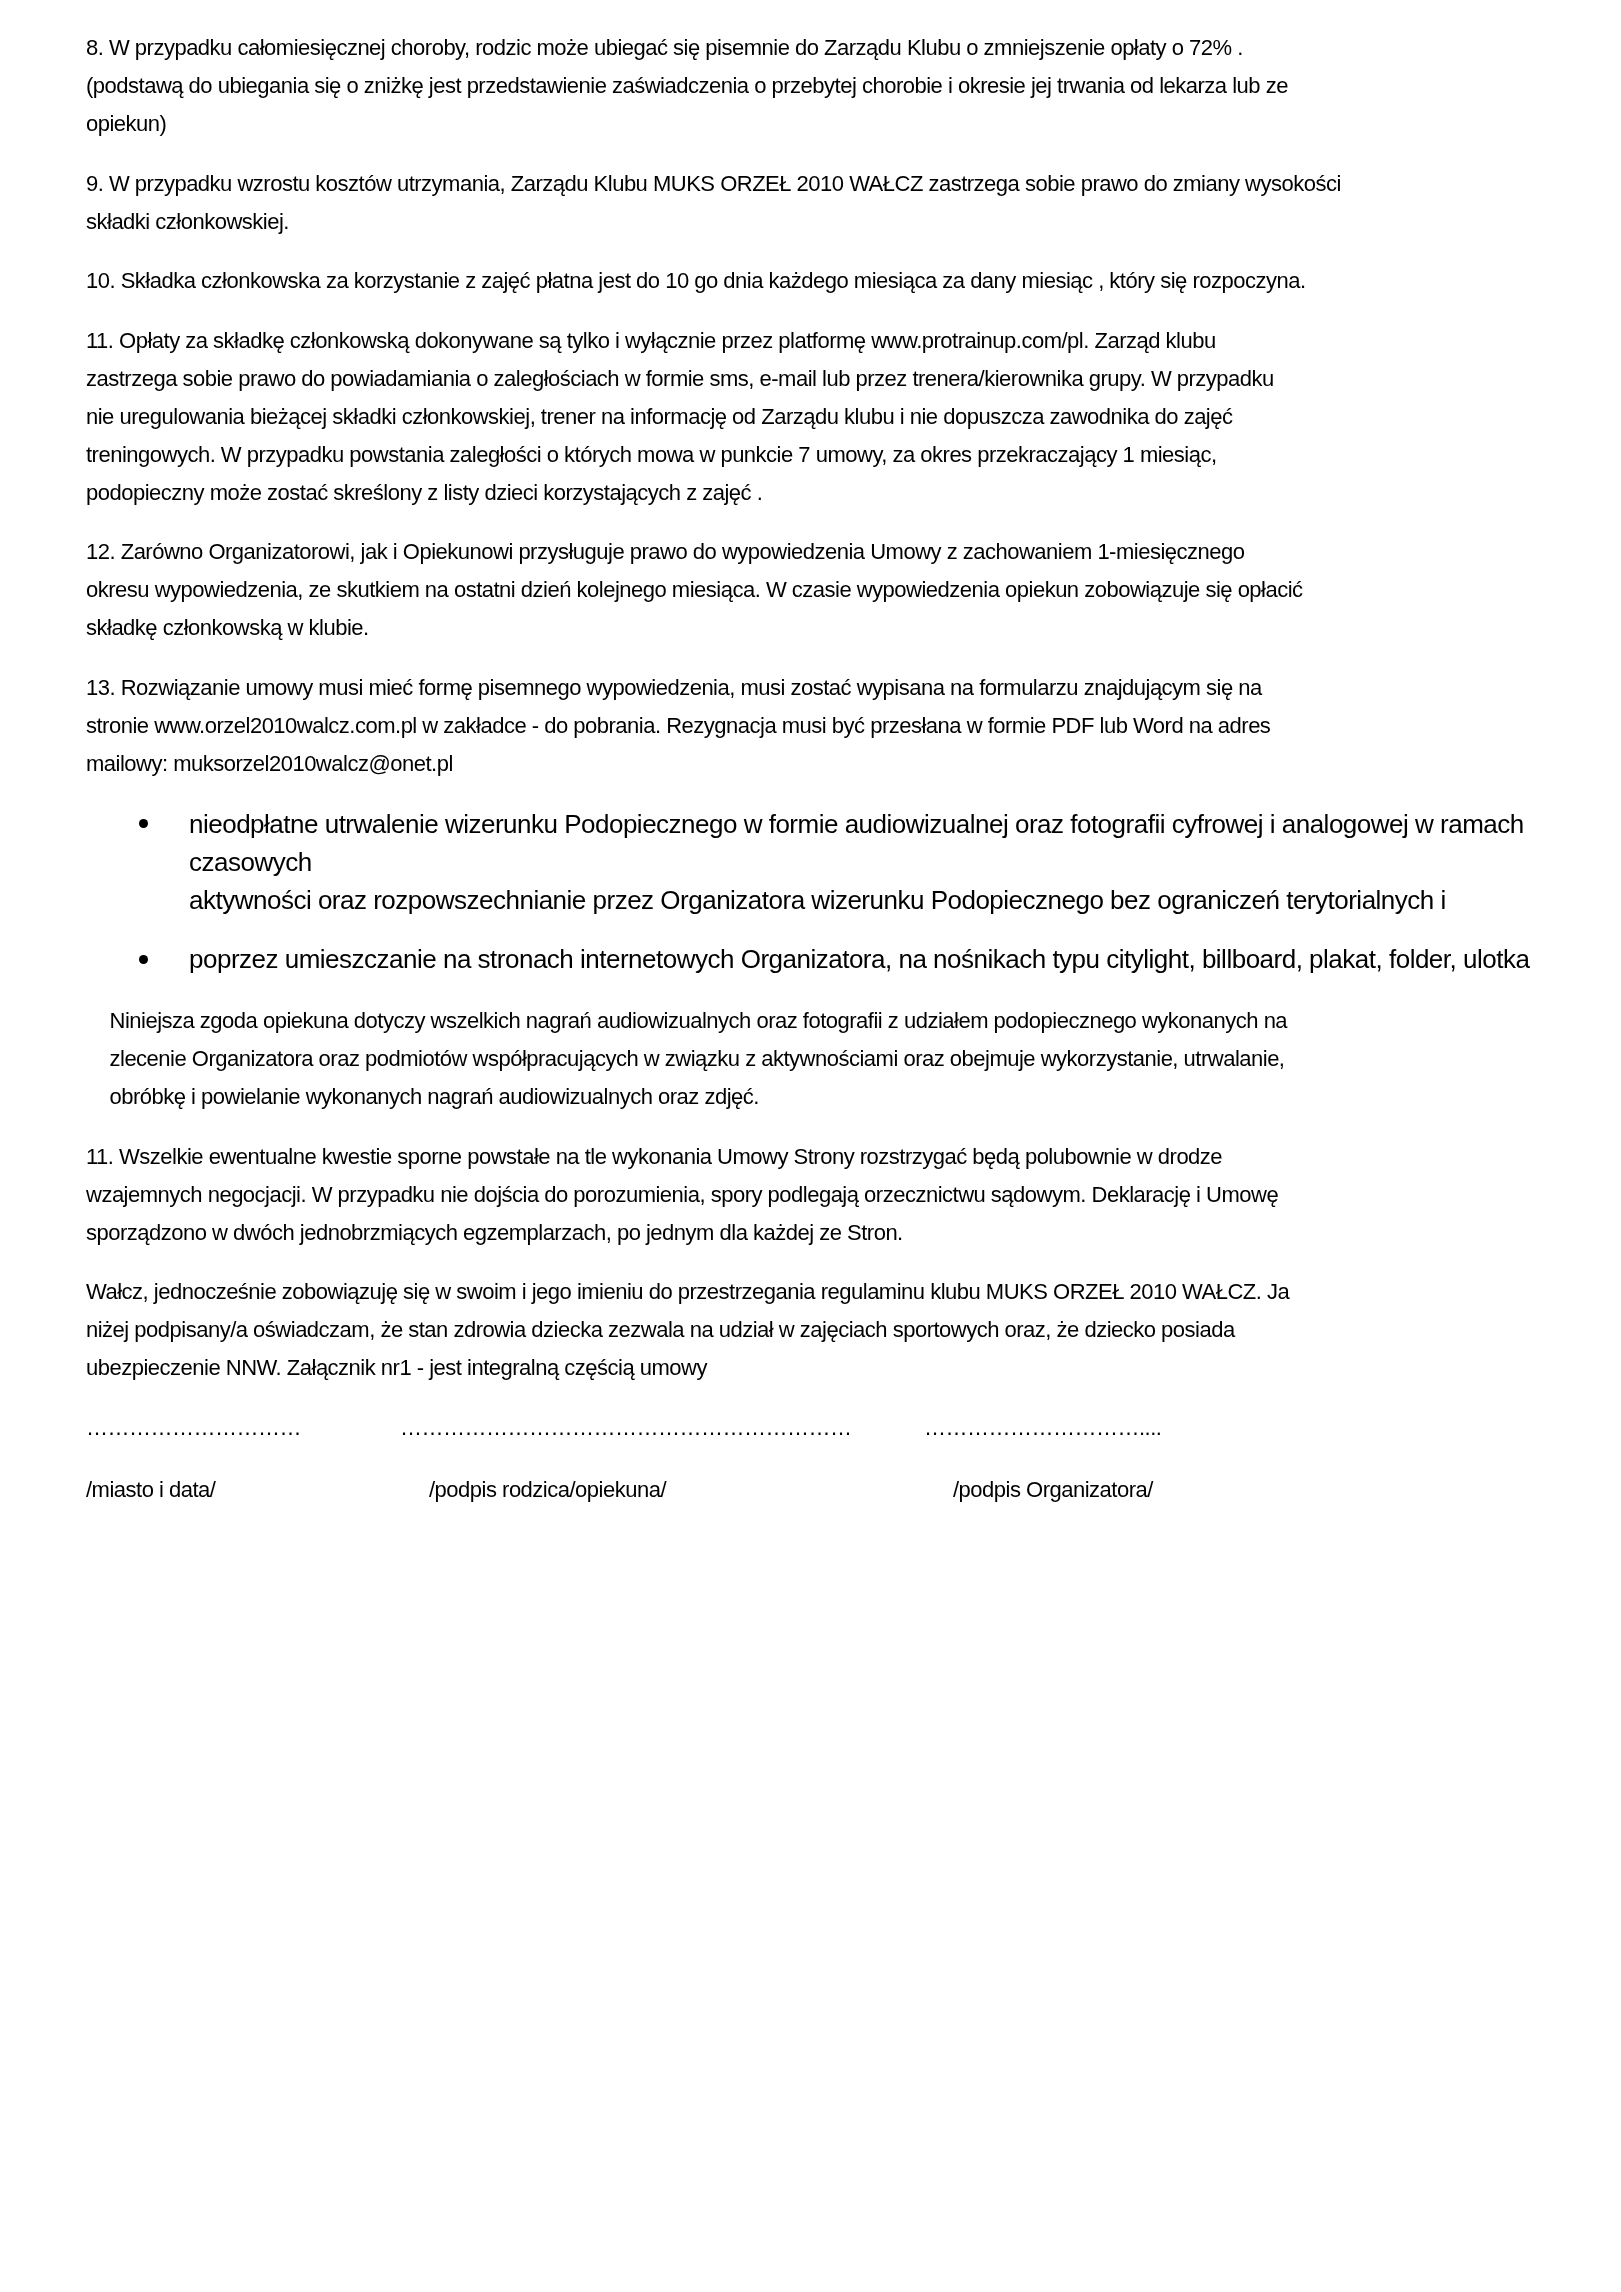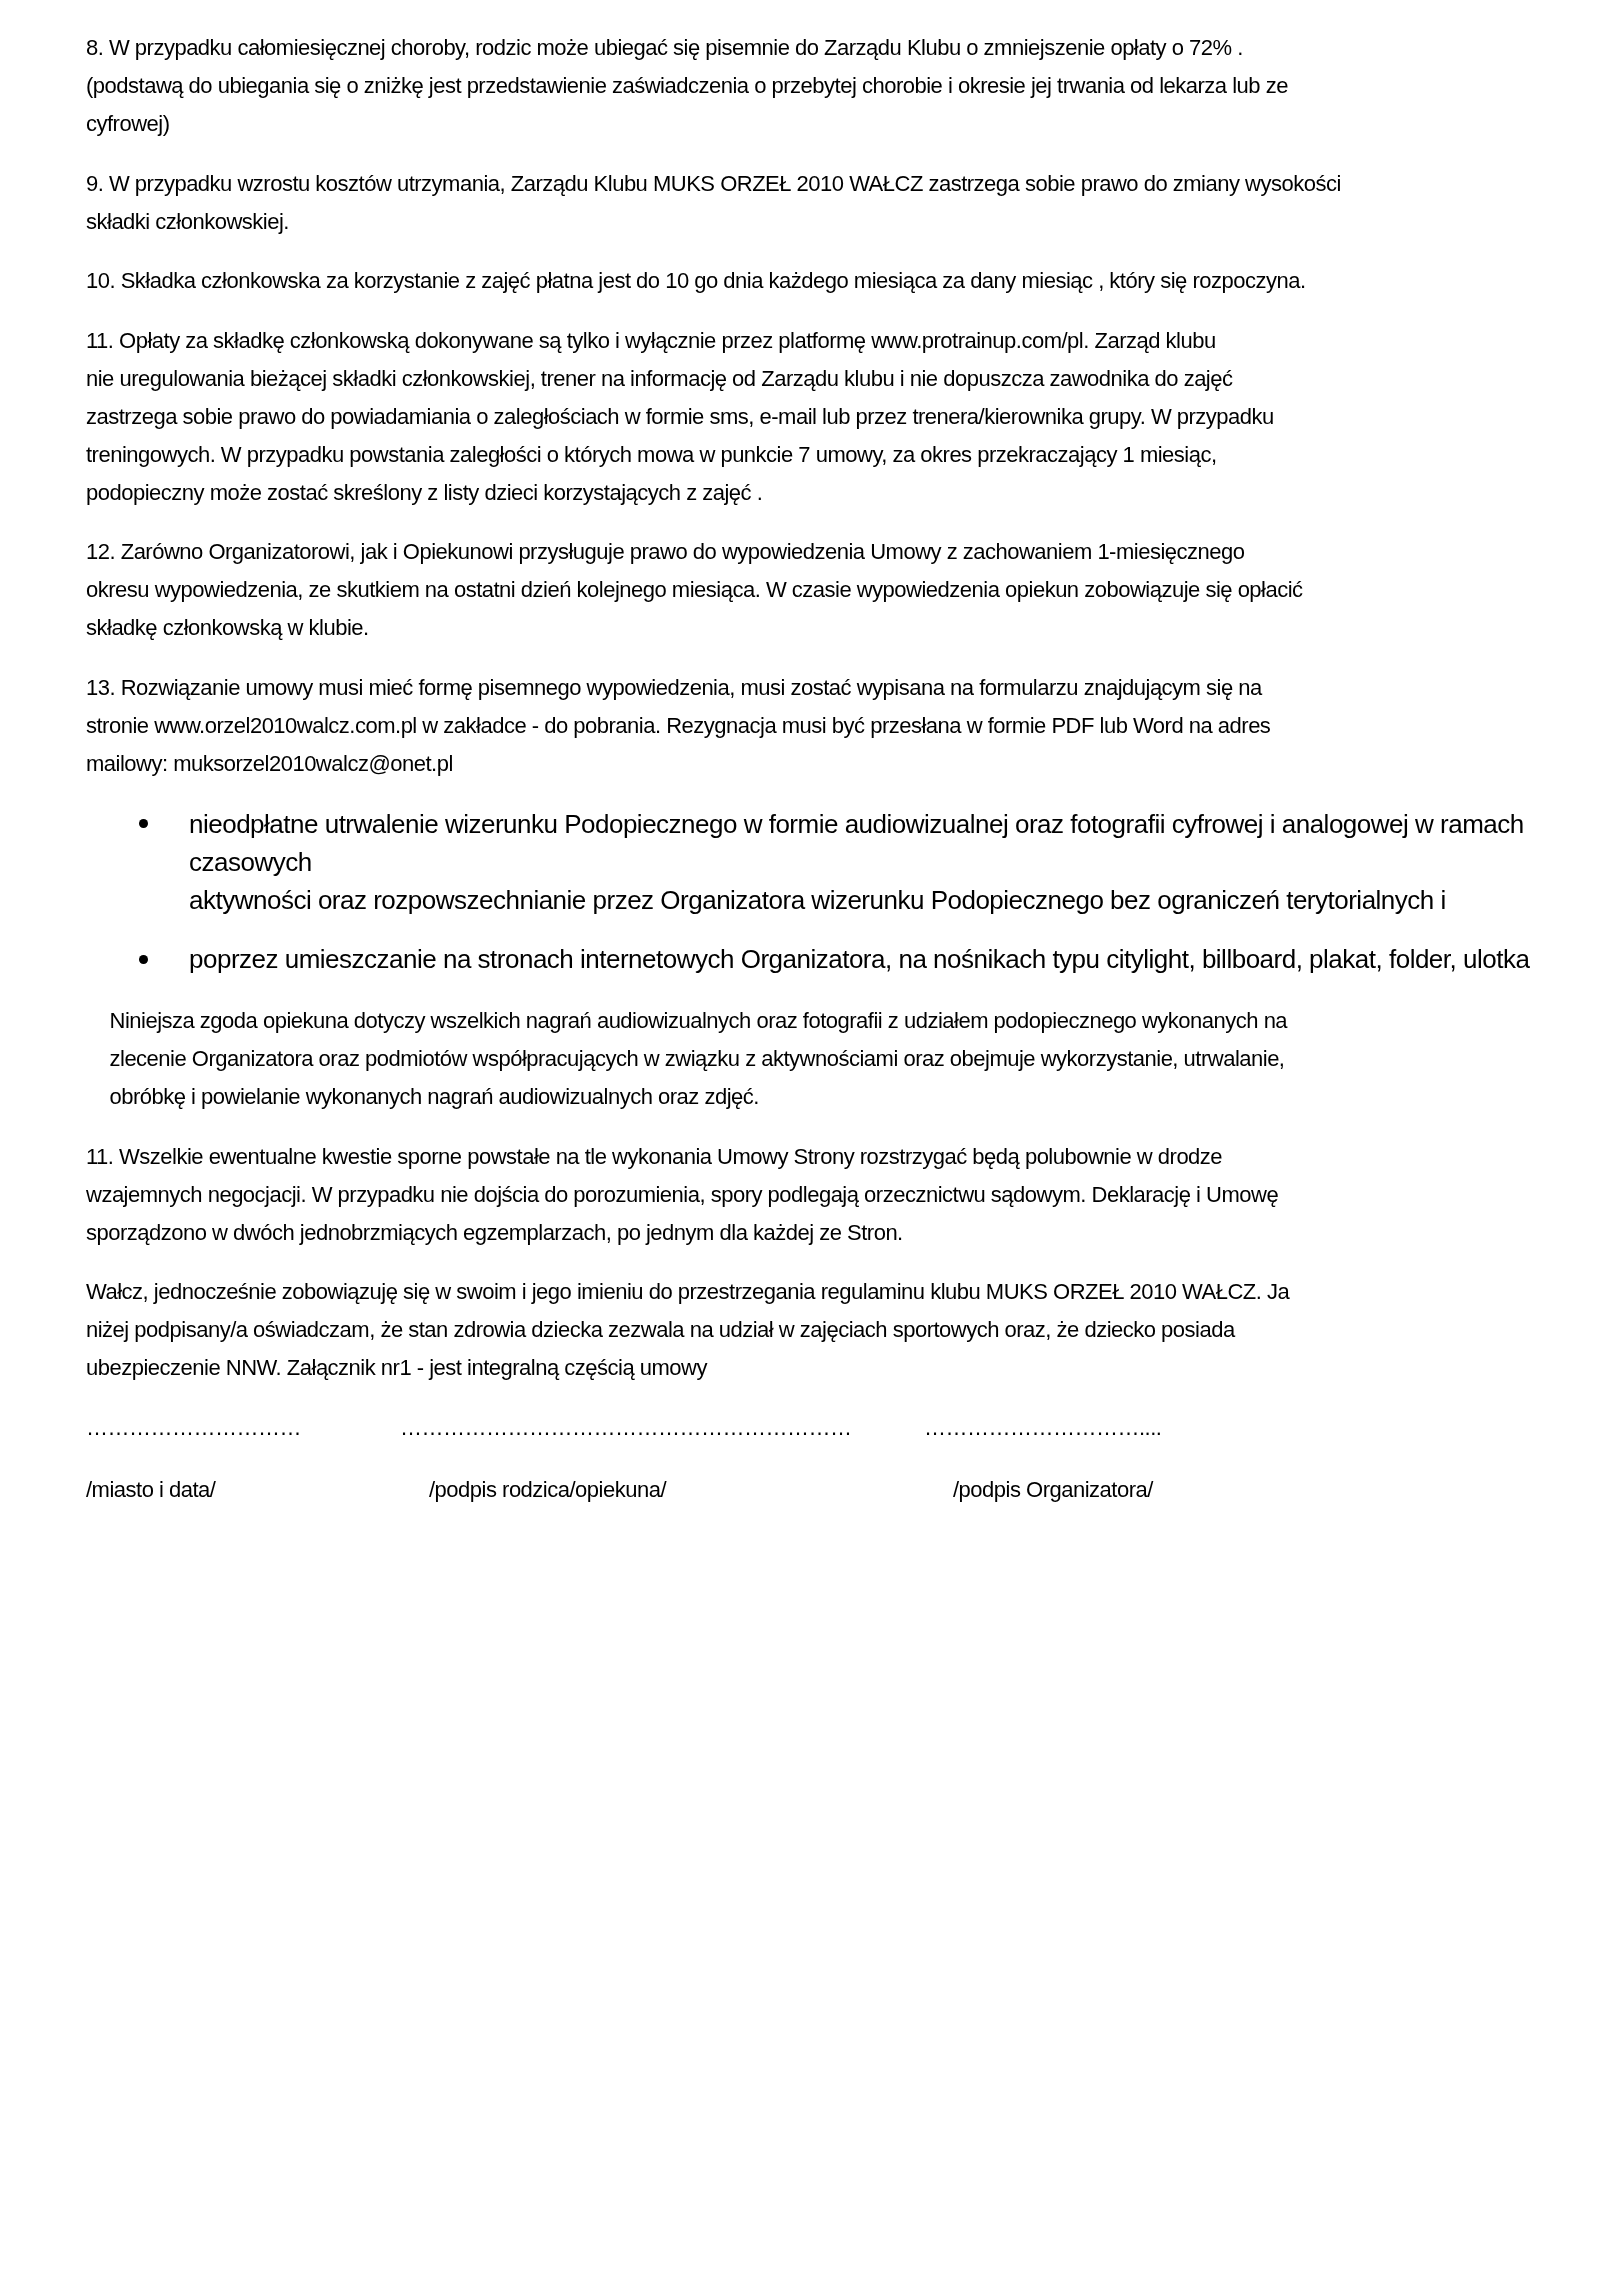--- a/index.html
+++ b/index.html
@@ -62,36 +62,36 @@
   .l3 { left: 867px; }
 </style>
 </head>
 <body>
 
 <div class="page">
 
   <p class="para">
     <span class="line">8. W przypadku całomiesięcznej choroby, rodzic może ubiegać się pisemnie  do Zarządu Klubu o zmniejszenie opłaty o 72% .</span>
     <span class="line">(podstawą do ubiegania się o zniżkę jest przedstawienie zaświadczenia o przebytej chorobie i okresie jej trwania od lekarza lub ze</span>
-    <span class="line">cyfrowej)</span>
+    <span class="line">opiekun)</span>
   </p>
 
   <p class="para">
     <span class="line">9. W przypadku wzrostu kosztów utrzymania,  Zarządu Klubu MUKS ORZEŁ 2010 WAŁCZ zastrzega sobie prawo do zmiany wysokości</span>
     <span class="line">składki członkowskiej.</span>
   </p>
 
   <p class="para">
     <span class="line">10. Składka członkowska za korzystanie z zajęć płatna jest do 10 go dnia każdego miesiąca za dany miesiąc , który się rozpoczyna.</span>
   </p>
 
   <p class="para">
     <span class="line">11. Opłaty za składkę członkowską dokonywane są tylko i wyłącznie przez platformę www.protrainup.com/pl.  Zarząd klubu</span>
+    <span class="line">zastrzega sobie prawo do powiadamiania  o zaległościach w formie sms, e-mail lub przez trenera/kierownika  grupy. W przypadku</span>
     <span class="line">nie uregulowania bieżącej składki członkowskiej, trener na informację od Zarządu klubu i nie dopuszcza zawodnika do zajęć</span>
-    <span class="line">zastrzega sobie prawo do powiadamiania  o zaległościach w formie sms, e-mail lub przez trenera/kierownika  grupy. W przypadku</span>
     <span class="line">treningowych. W przypadku powstania zaległości o których mowa w punkcie 7 umowy, za okres przekraczający 1 miesiąc,</span>
     <span class="line">podopieczny może zostać skreślony z listy dzieci korzystających z zajęć .</span>
   </p>
 
   <p class="para">
     <span class="line">12. Zarówno Organizatorowi, jak i Opiekunowi przysługuje prawo do wypowiedzenia Umowy z zachowaniem 1-miesięcznego</span>
     <span class="line">okresu wypowiedzenia, ze skutkiem na ostatni dzień kolejnego miesiąca. W czasie wypowiedzenia opiekun zobowiązuje się opłacić</span>
     <span class="line">składkę członkowską w klubie.</span>
   </p>
 

